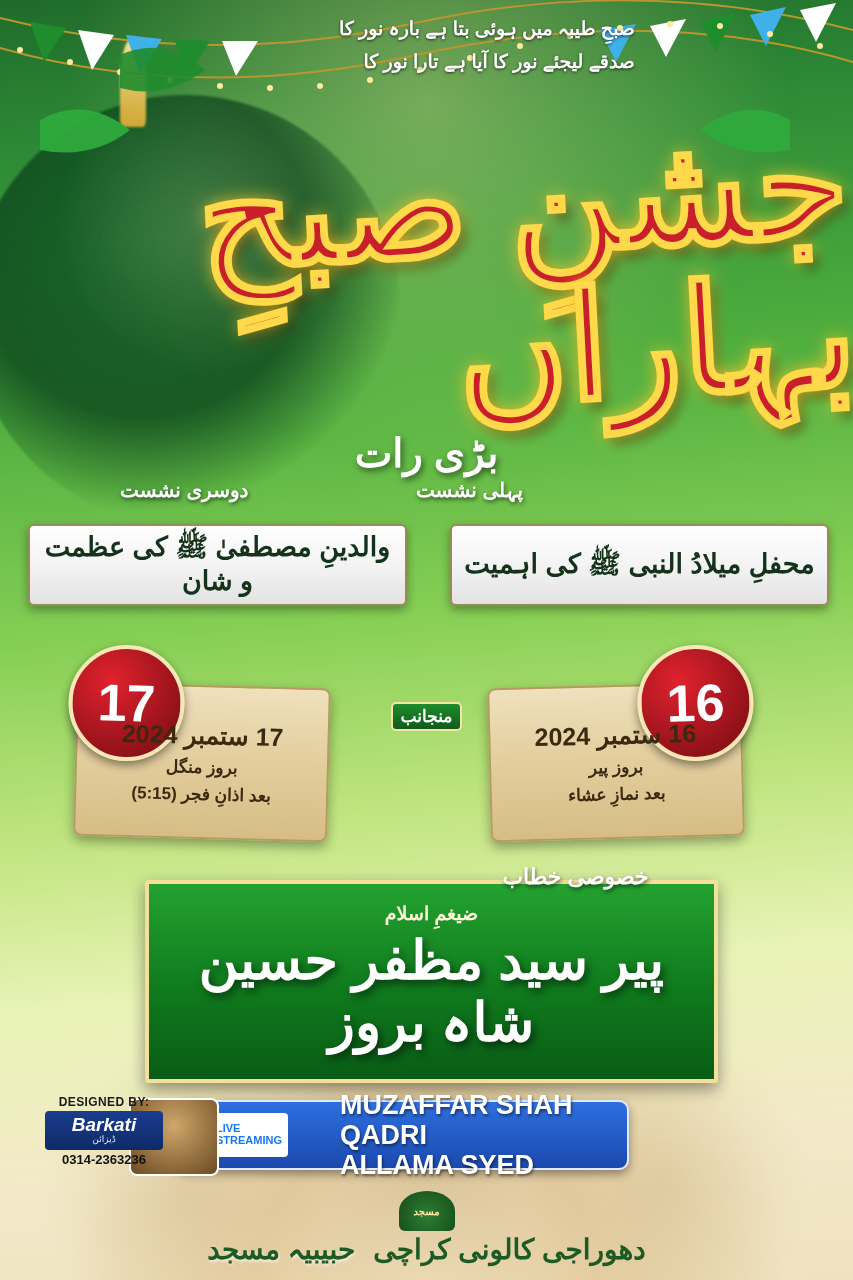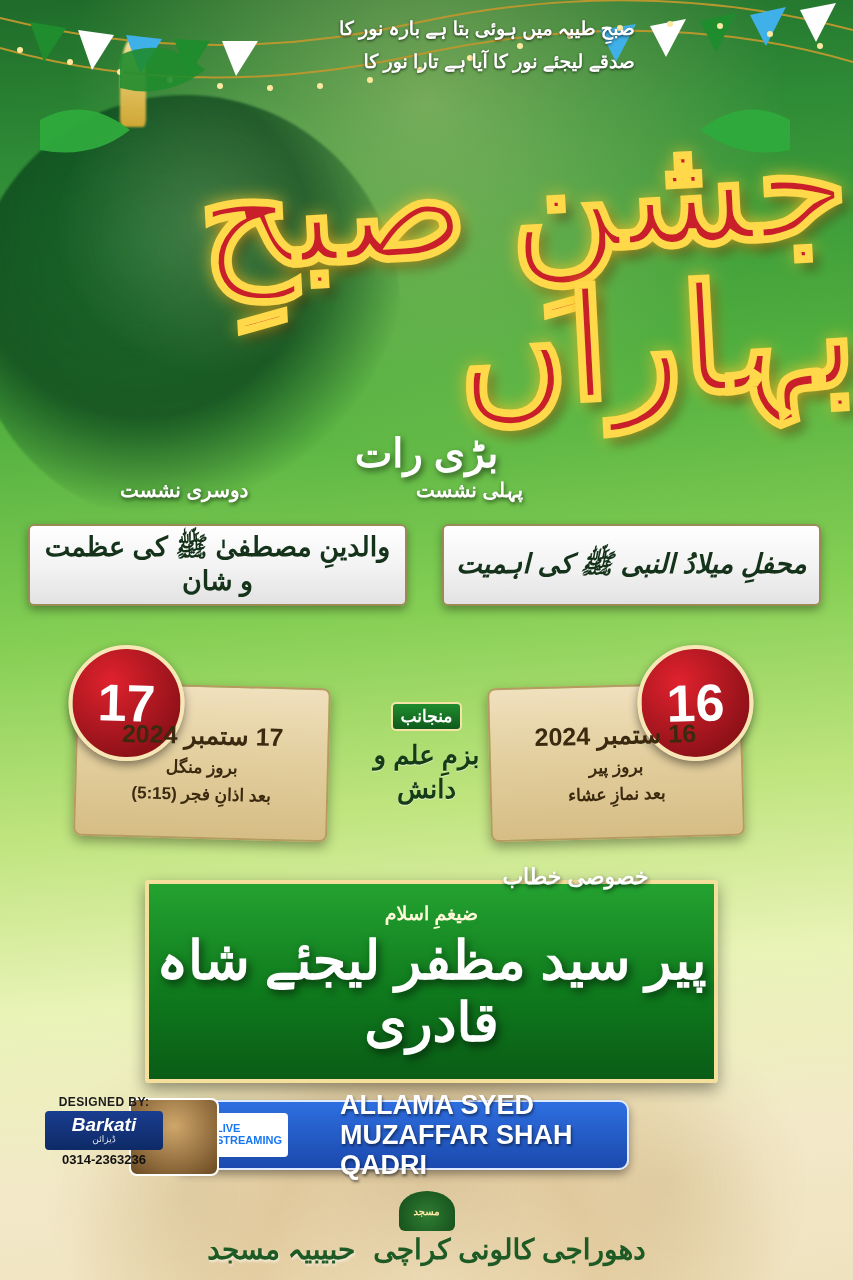--- a/index.html
+++ b/index.html
@@ -80,21 +80,21 @@
     position:absolute;top:500px;left:0;width:853px;height:120px;
   }
   .session{
     position:absolute;top:24px;width:375px;height:78px;
     background:linear-gradient(180deg,#ffffff 0%,#f2f2f2 55%,#e2e2e2 100%);
     border:2px solid #9a8a55;border-radius:6px;
     box-shadow:0 4px 10px rgba(0,0,0,.35);
     display:flex;align-items:center;justify-content:center;
     direction:rtl;
   }
-  .session.right{right:32px;font-style:italic;}
+  .session.right{right:24px;}
   .session.left{left:28px;}
   .session-label{
     position:absolute;top:-22px;right:36px;
     direction:rtl;color:#ffffff;font-size:20px;font-weight:bold;
     text-shadow:1px 2px 4px rgba(0,0,0,.6);
   }
   .session-text{
     font-size:27px;font-weight:bold;color:#15331a;
     text-align:center;line-height:1.25;padding:0 10px;
   }
@@ -287,51 +287,50 @@
       <div class="daybadge right">16</div>
       <div class="scroll-inner">
         <div class="scroll-date">16 ستمبر 2024</div>
         <div class="scroll-note">بروز پیر</div>
         <div class="scroll-note">بعد نمازِ عشاء</div>
       </div>
     </div>
 
     <div class="center-tag">
       <div class="pill">منجانب</div>
-      <div class="big">بزمِ علم و دانش</div>
     </div>
 
     <div class="scroll left">
       <div class="daybadge left">17</div>
       <div class="scroll-inner">
         <div class="scroll-date">17 ستمبر 2024</div>
         <div class="scroll-note">بروز منگل</div>
         <div class="scroll-note">بعد اذانِ فجر (5:15)</div>
       </div>
     </div>
   </div>
 
   <div class="speaker-panel">
     <div class="khitab">خصوصی خطاب</div>
     <div class="speaker-tag">ضیغمِ اسلام</div>
-    <div class="speaker-name">پیر سید مظفر لیجئے شاہ قادری</div>
+    <div class="speaker-name">پیر سید مظفر حسین شاہ بروز</div>
   </div>
 
   <div class="live-bar">
     <div class="live-photo"></div>
     <div class="fb-chip">
       <div class="fb-icon">f</div>
       <div class="fb-label">
         <div>LIVE</div>
         <div>STREAMING</div>
       </div>
     </div>
     <div class="live-name">
+      <div>MUZAFFAR SHAH QADRI</div>
       <div>ALLAMA SYED</div>
-      <div>MUZAFFAR SHAH QADRI</div>
     </div>
   </div>
 
   <div class="designer">
     <div class="dby">DESIGNED BY:</div>
     <div class="brand">
       <div class="b1">Barkati</div>
       <div class="b2">ڈیزائن</div>
     </div>
     <div class="phone">0314-2363236</div>

